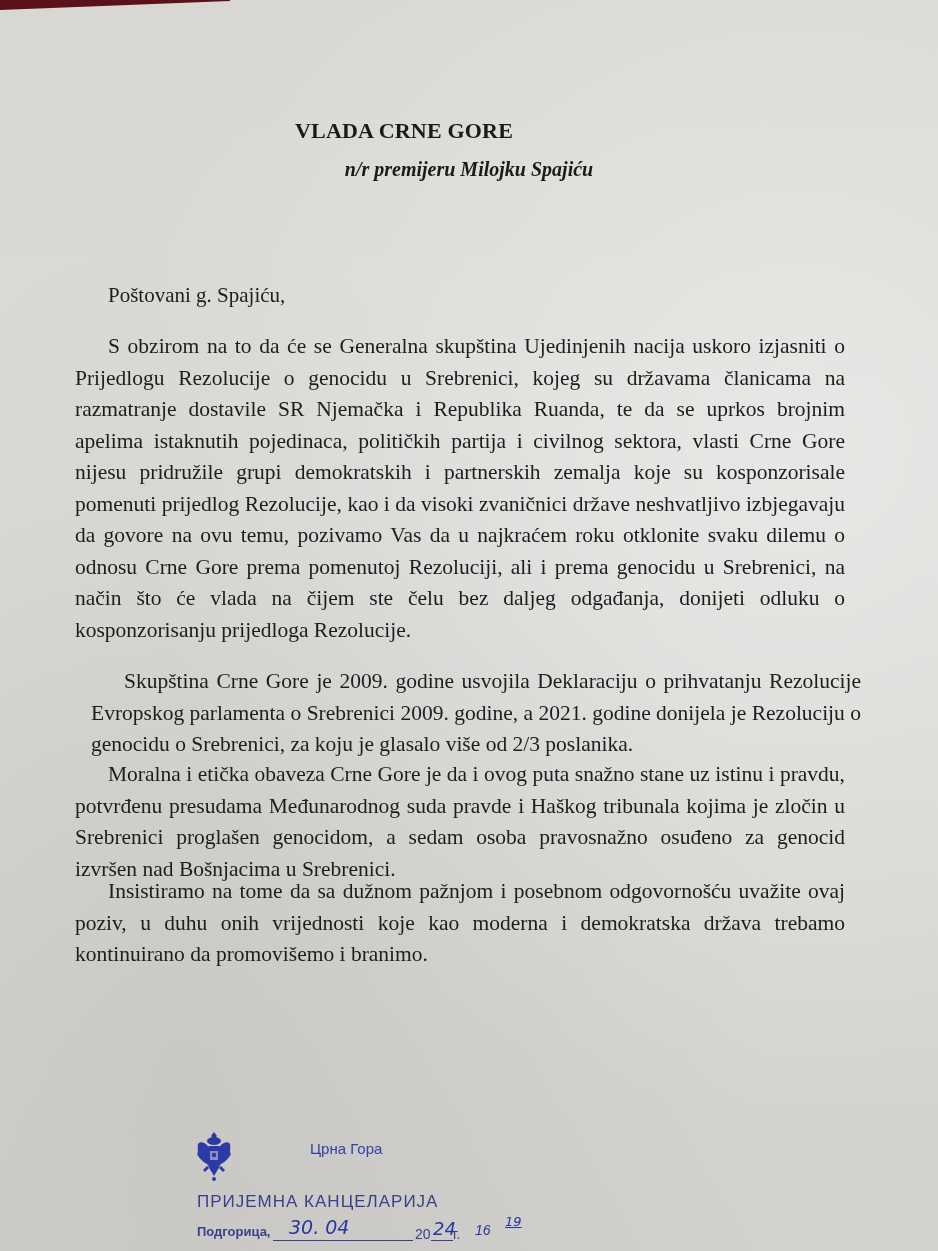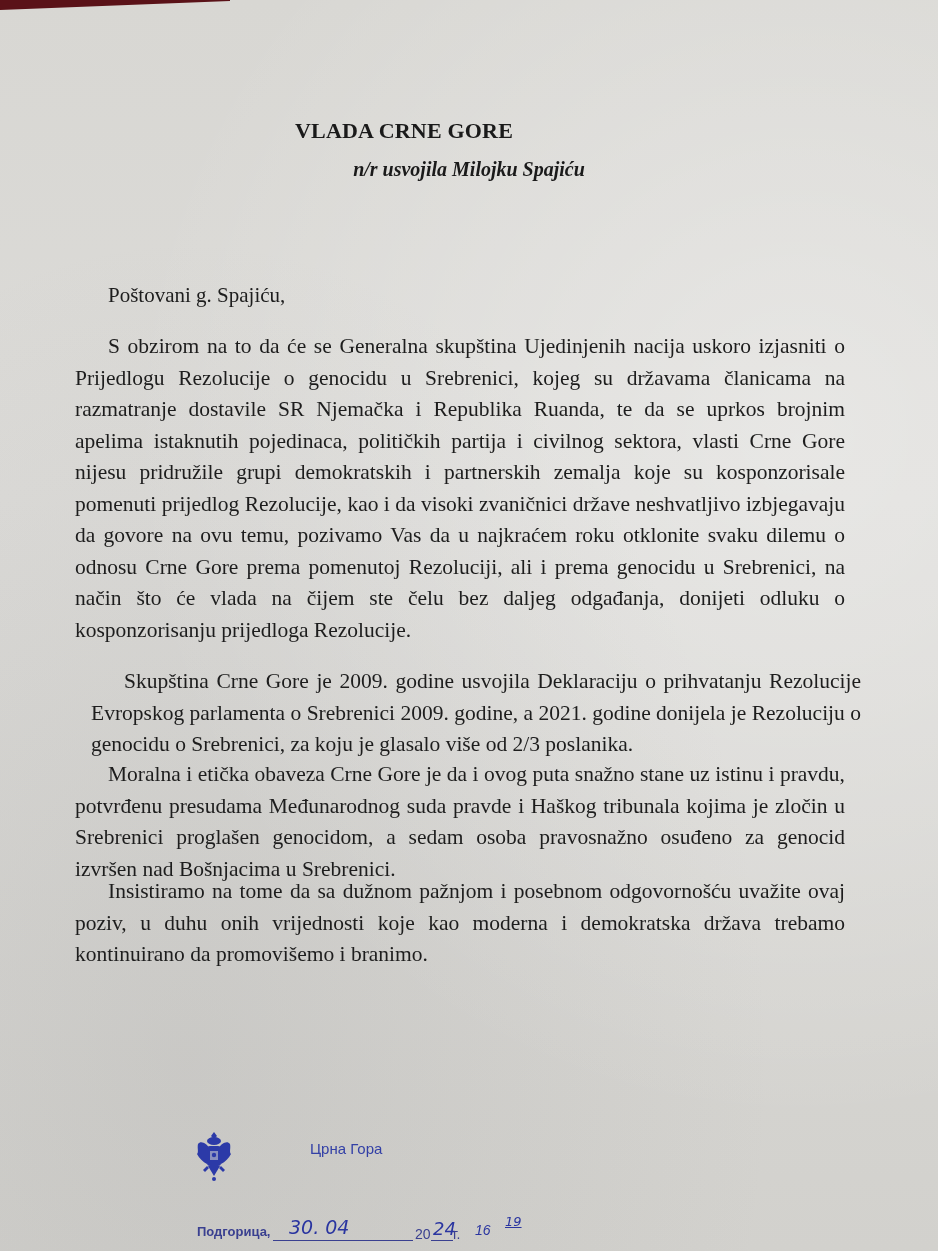--- a/index.html
+++ b/index.html
@@ -57,21 +57,21 @@
   .stamp .hour { position: absolute; left: 290px; top: 94px; font-size: 14px; font-style: italic; color: #2a35a0; font-family: Liberation Sans, sans-serif; }
   .stamp .minute { position: absolute; left: 320px; top: 86px; font-size: 13px; font-style: italic; color: #2a35a0; font-family: "DejaVu Sans", sans-serif; text-decoration: underline; }
 </style>
 </head>
 <body>
 
 <div class="paper"></div>
 <div class="corner"></div>
 
 <div class="title">VLADA CRNE GORE</div>
-<div class="subtitle">n/r usvojila Milojku Spajiću</div>
+<div class="subtitle">n/r premijeru Milojku Spajiću</div>
 
 <div class="salutation">Poštovani g. Spajiću,</div>
 
 <p class="body-para" id="p1" style="margin:0">S obzirom na to da će se Generalna skupština Ujedinjenih nacija uskoro izjasniti o Prijedlogu Rezolucije o genocidu u Srebrenici, kojeg su državama članicama na razmatranje dostavile SR Njemačka i Republika Ruanda, te da se uprkos brojnim apelima istaknutih pojedinaca, političkih partija i civilnog sektora, vlasti Crne Gore nijesu pridružile grupi demokratskih i partnerskih zemalja koje su kosponzorisale pomenuti prijedlog Rezolucije, kao i da visoki zvaničnici države neshvatljivo izbjegavaju da govore na ovu temu, pozivamo Vas da u najkraćem roku otklonite svaku dilemu o odnosu Crne Gore prema pomenutoj Rezoluciji, ali i prema genocidu u Srebrenici, na način što će vlada na čijem ste čelu bez daljeg odgađanja, donijeti odluku o kosponzorisanju prijedloga Rezolucije.</p>
 <p class="body-para" id="p2" style="margin:16px">Skupština Crne Gore je 2009. godine usvojila Deklaraciju o prihvatanju Rezolucije Evropskog parlamenta o Srebrenici 2009. godine, a 2021. godine donijela je Rezoluciju o genocidu o Srebrenici, za koju je glasalo više od 2/3 poslanika.</p>
 <p class="body-para" id="p3" style="margin:0">Moralna i etička obaveza Crne Gore je da i ovog puta snažno stane uz istinu i pravdu, potvrđenu presudama Međunarodnog suda pravde i Haškog tribunala kojima je zločin u Srebrenici proglašen genocidom, a sedam osoba pravosnažno osuđeno za genocid izvršen nad Bošnjacima u Srebrenici.</p>
 <p class="body-para" id="p4" style="margin:0">Insistiramo na tome da sa dužnom pažnjom i posebnom odgovornošću uvažite ovaj poziv, u duhu onih vrijednosti koje kao moderna i demokratska država trebamo kontinuirano da promovišemo i branimo.</p>
 
 <div class="stamp">
   <svg class="crest" viewBox="0 0 38 52">
@@ -82,20 +82,21 @@
       <path d="M35 14 C32 10 26 14 24 18 L26 34 C30 32 34 28 36 24 C34 22 36 18 35 14z"></path>
       <rect x="12" y="16" width="14" height="20" rx="3"></rect>
       <path d="M13 36 L19 46 L25 36z"></path>
       <path d="M8 40 l4 -4 2 2 -4 4z M30 40 l-4 -4 -2 2 4 4z"></path>
       <circle cx="19" cy="49" r="2"></circle>
     </g>
     <rect x="15" y="21" width="8" height="9" fill="#d8d7d3" opacity="0.55"></rect>
     <circle cx="19" cy="25" r="2.2" fill="#2c3aa8"></circle>
   </svg>
   <div class="country">Црна Гора</div>
+  <div class="office">ПРИЈЕМНА КАНЦЕЛАРИЈА</div>
   <div class="place">Подгорица,</div>
   <div class="dateline"></div>
   <div class="date">30. 04</div>
   <div class="year-prefix">20</div>
   <div class="year-suffix">24</div>
   <div class="year-underline"></div>
   <div class="g-mark">г.</div>
   <div class="hour">16</div>
   <div class="minute">19</div>
 </div>

